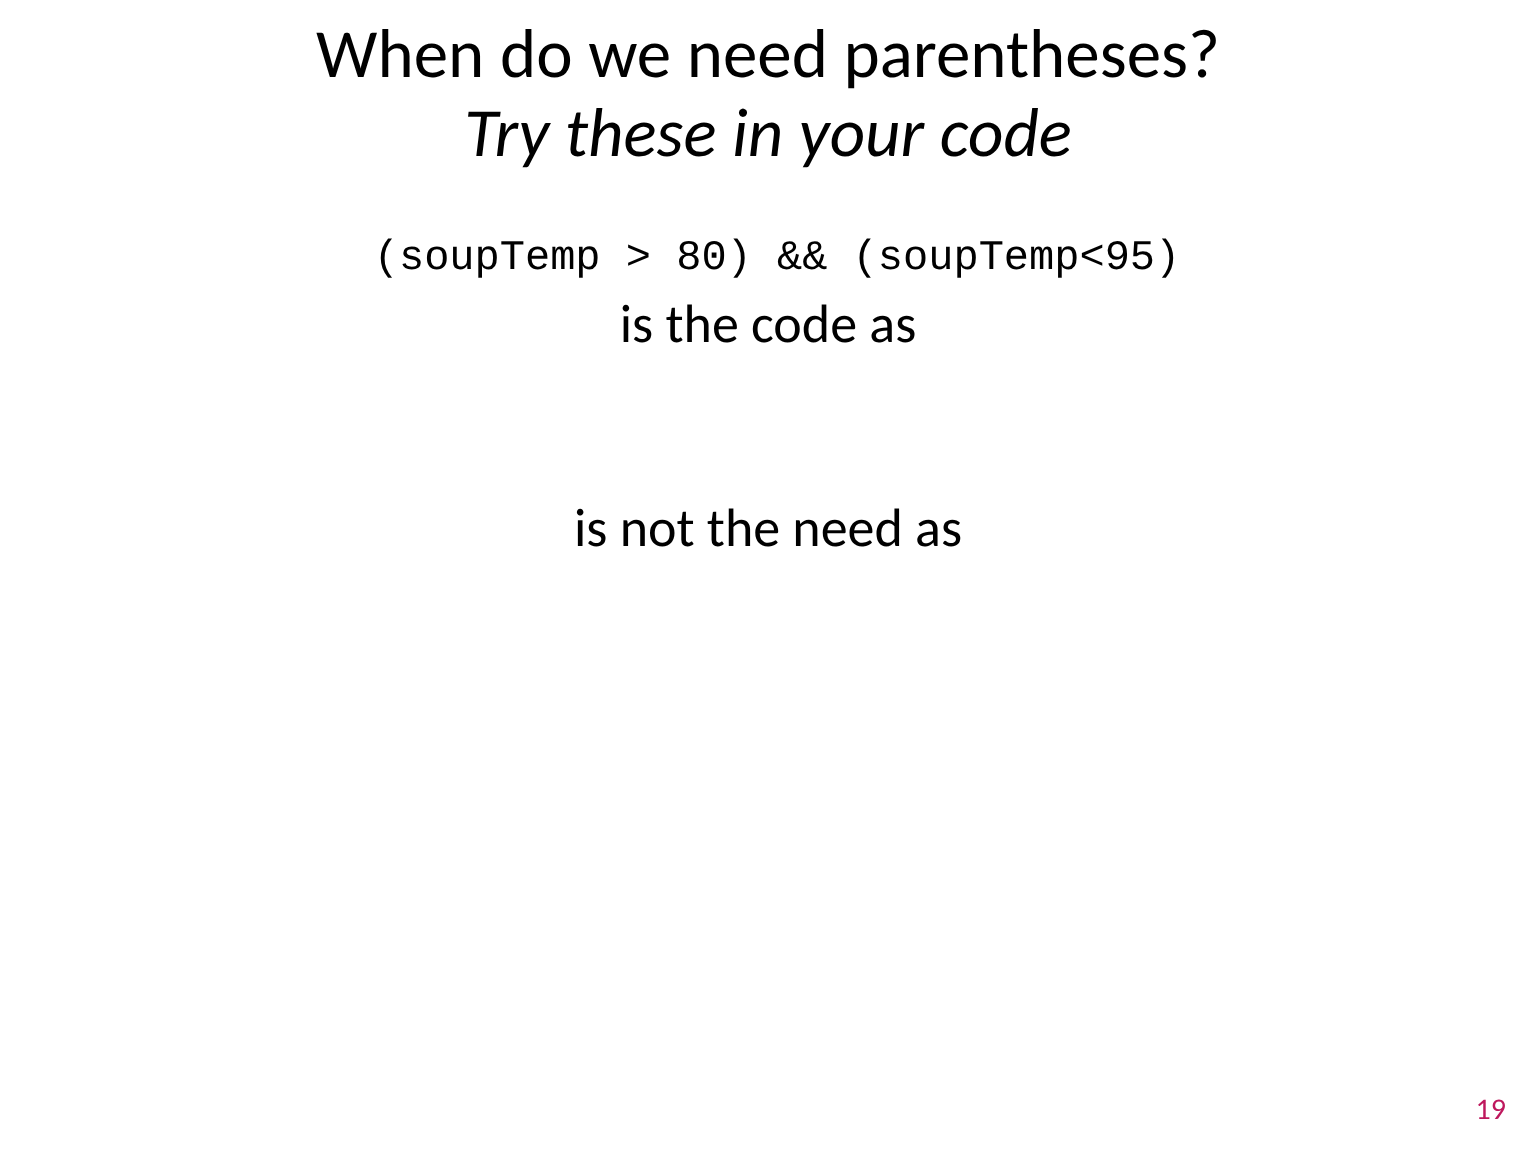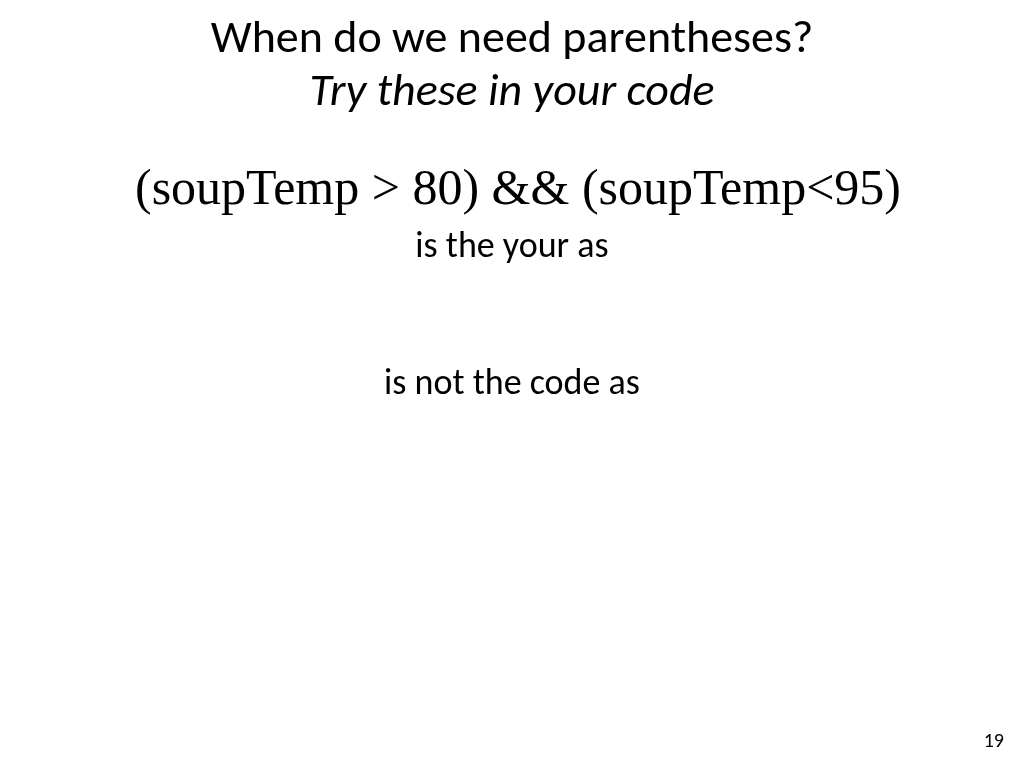--- a/index.html
+++ b/index.html
@@ -33,59 +33,59 @@
     font-style: italic;
     font-weight: 400;
     margin: 0;
     line-height: 1.15;
   }
   .body {
     text-align: center;
     padding-top: 38px;
   }
   .code {
-    font-family: Liberation Serif, serif;
-    font-size: 50px;
+    font-family: Liberation Mono, monospace;
+    font-size: 28px;
     line-height: 1.35;
     white-space: pre;
     padding-left: 12px;
   }
   .narr {
     font-family: Calibri, "Segoe UI", Arial, sans-serif;
     font-size: 36px;
     line-height: 1.35;
   }
   .gap {
     height: 88px;
   }
   .pagenum {
     position: absolute;
     right: 20px;
     bottom: 16px;
     font-size: 20px;
-    color: #000000;
+    color: #be185d;
     font-family: Calibri, "Segoe UI", Arial, sans-serif;
   }
 </style>
 </head>
 <body>
 
 <div class="slide">
 
   <div class="title-block">
     <h1 class="title">When do we need parentheses?</h1>
     <div class="subtitle">Try these in your code</div>
   </div>
 
   <div class="body">
 
     <div class="code">(soupTemp &gt; 80) &amp;&amp; (soupTemp&lt;95)</div>
-    <div class="narr">is the your as</div>
+    <div class="narr">is the code as</div>
 
     <div class="gap"></div>
 
-    <div class="narr">is not the code as</div>
+    <div class="narr">is not the need as</div>
 
   </div>
 
   <div class="pagenum">19</div>
 
 </div>
 
 </body></html>

